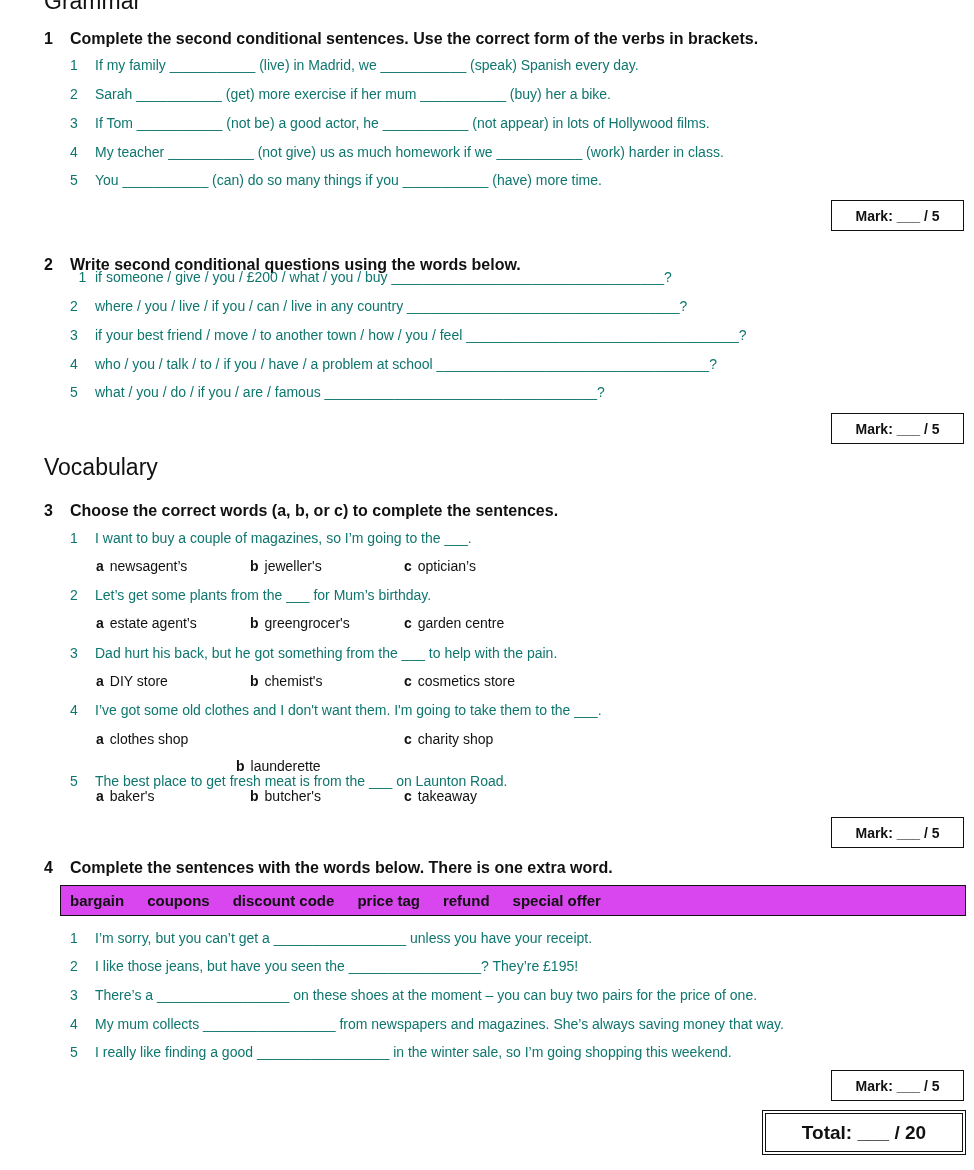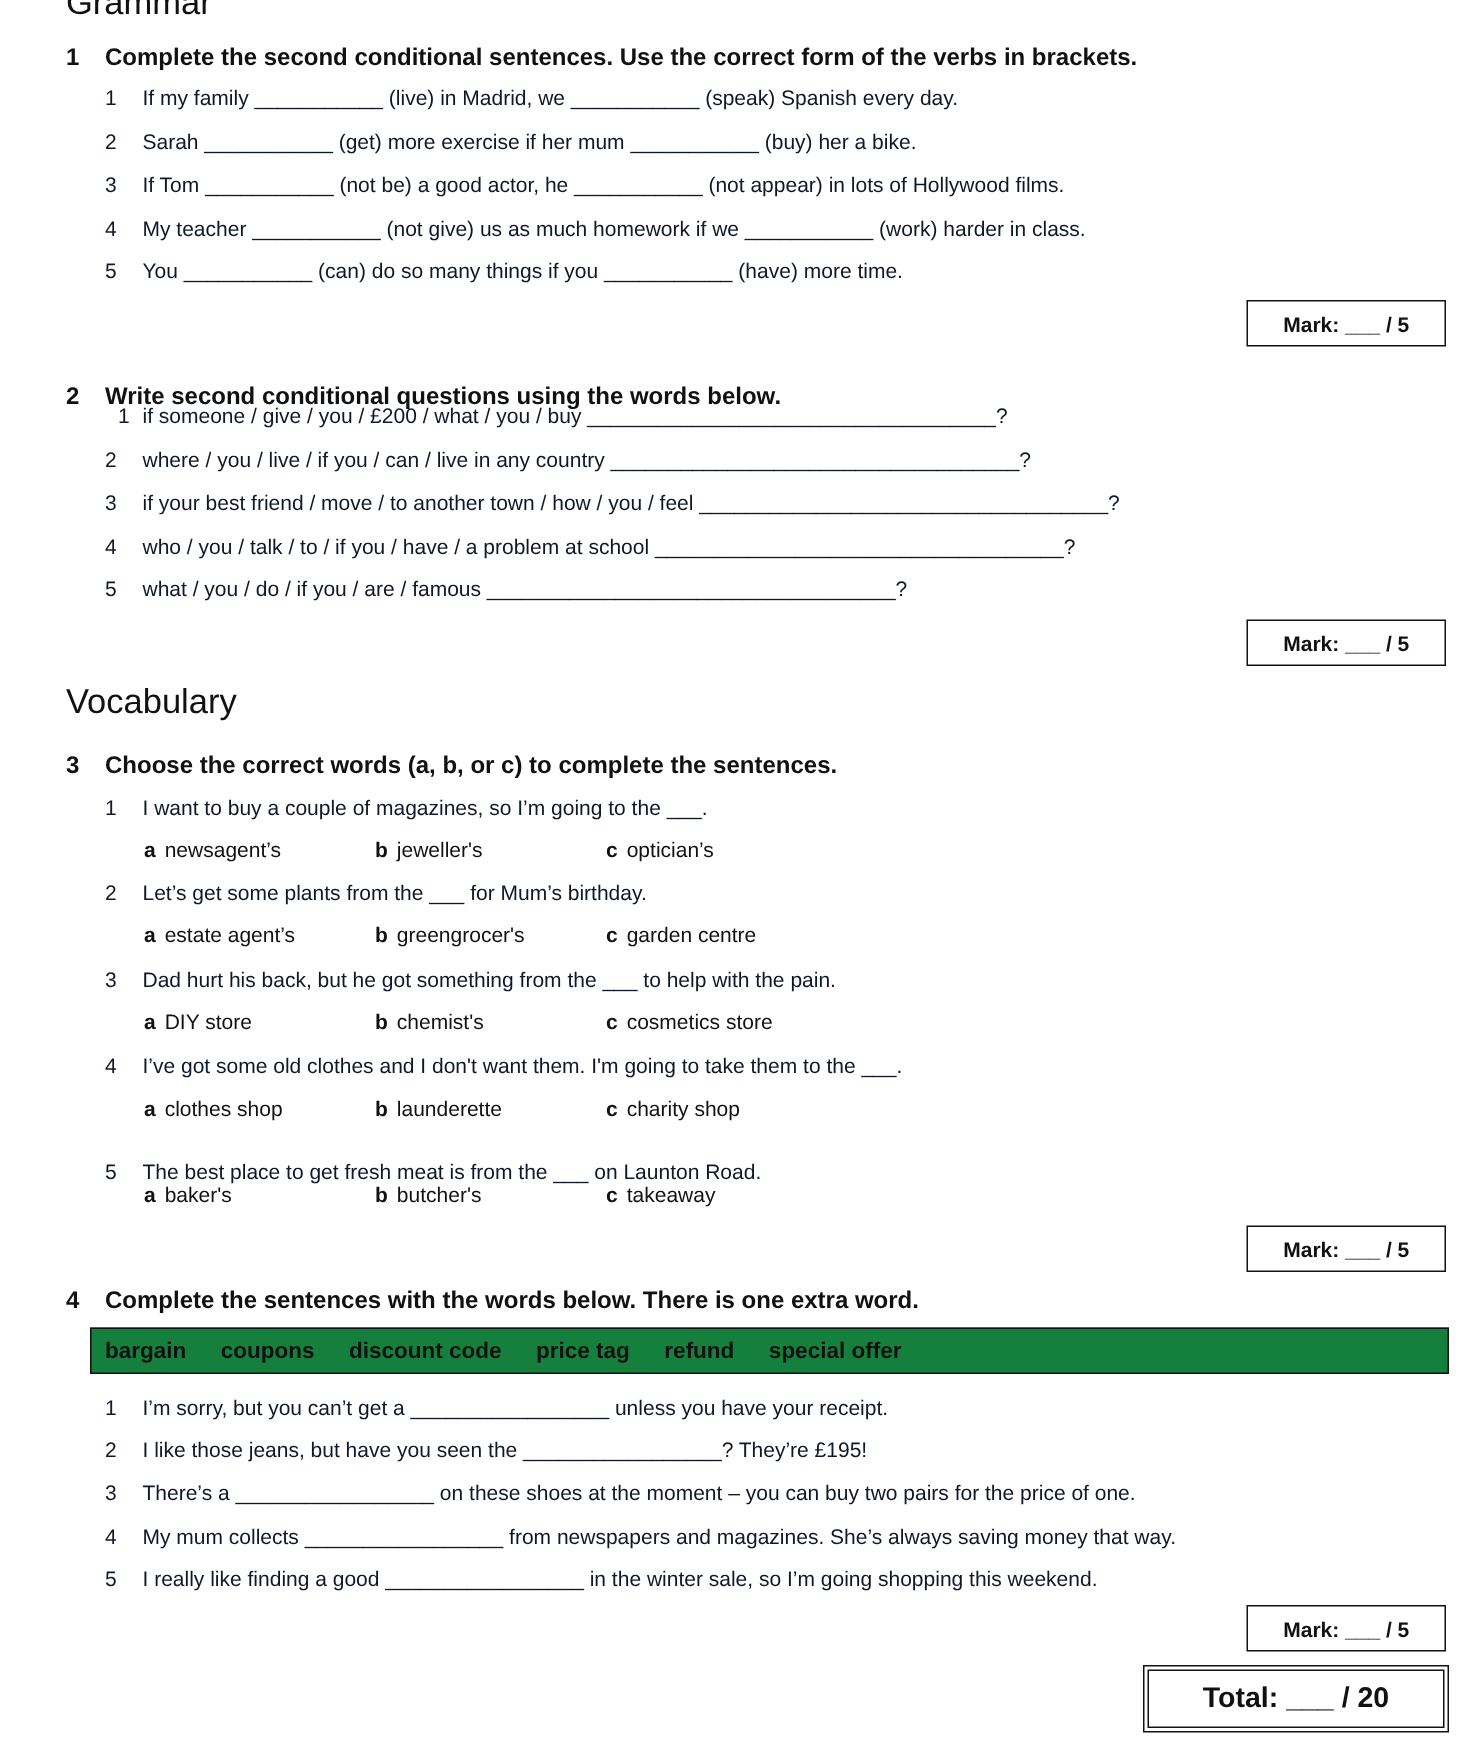--- a/index.html
+++ b/index.html
@@ -10,41 +10,41 @@
     .section-title {
       position: absolute; left: 44px; font-size: 23px; font-weight: normal; color: #111;
       letter-spacing: 0px;
     }
     .ex-heading {
       position: absolute; left: 44px; font-size: 16px; font-weight: bold; color: #111;
       white-space: nowrap;
     }
     .ex-heading .num { display: inline-block; width: 26px; }
     .item {
-      position: absolute; left: 70px; font-size: 14px; color: #0f172a; white-space: nowrap;
+      position: absolute; left: 70px; font-size: 14px; color: #0f766e; white-space: nowrap;
     }
     .item .num { display: inline-block; width: 25px; }
     .opts {
       position: absolute; left: 96px; font-size: 14px; color: #111; white-space: nowrap;
     }
     .opt { position: absolute; top: 0; white-space: nowrap; }
     .opt b { margin-right: 6px; }
     .mark-box {
       position: absolute; left: 831px; width: 133px; height: 31px;
       border: 1.5px solid #111; box-sizing: border-box;
       font-size: 14px; font-weight: bold; display: flex; align-items: center; justify-content: center;
     }
     .total-box {
       position: absolute; left: 762px; top: 1110px; width: 204px; height: 45px;
       border: 4px double #111; box-sizing: border-box;
       font-size: 19px; font-weight: bold; display: flex; align-items: center; justify-content: center;
     }
     .word-box {
       position: absolute; left: 60px; top: 885px; width: 906px; height: 31px;
-      border: 1.5px solid #111; box-sizing: border-box; background: #15803d;
+      border: 1.5px solid #111; box-sizing: border-box; background: #d946ef;
       font-size: 15px; font-weight: bold; display: flex; align-items: center; padding-left: 9px;
     }
     .word-box span { margin-right: 23px; }
   </style>
 </head>
 <body>
 
 <div class="section-title" style="top:-12px;">Grammar</div>
 
 <div class="ex-heading" style="top:30px;">
@@ -90,21 +90,21 @@
 <div class="item" style="top:645px;"><span class="num">3</span><span>Dad hurt his back, but he got something from the ___ to help with the pain.</span></div>
 <div class="opts" style="top:673px;">
   <span class="opt" style="left:0;"><b>a</b><span>DIY store</span></span>
   <span class="opt" style="left:154px;"><b>b</b><span>chemist's</span></span>
   <span class="opt" style="left:308px;"><b>c</b><span>cosmetics store</span></span>
 </div>
 
 <div class="item" style="top:702px;"><span class="num">4</span><span>I’ve got some old clothes and I don't want them. I'm going to take them to the ___.</span></div>
 <div class="opts" style="top:731px;">
   <span class="opt" style="left:0;"><b>a</b><span>clothes shop</span></span>
-  <span class="opt" style="left:154px;"><b>b</b><span>launderette</span></span>
+  <span class="opt" style="left:140px;margin-top:27px;"><b>b</b><span>launderette</span></span>
   <span class="opt" style="left:308px;"><b>c</b><span>charity shop</span></span>
 </div>
 
 <div class="item" style="top:760px;margin-top:13px;"><span class="num">5</span><span>The best place to get fresh meat is from the ___ on Launton Road.</span></div>
 <div class="opts" style="top:788px;">
   <span class="opt" style="left:0;"><b>a</b><span>baker's</span></span>
   <span class="opt" style="left:154px;"><b>b</b><span>butcher's</span></span>
   <span class="opt" style="left:308px;"><b>c</b><span>takeaway</span></span>
 </div>
 <div class="mark-box" style="top:817px;">Mark: ___ / 5</div>

